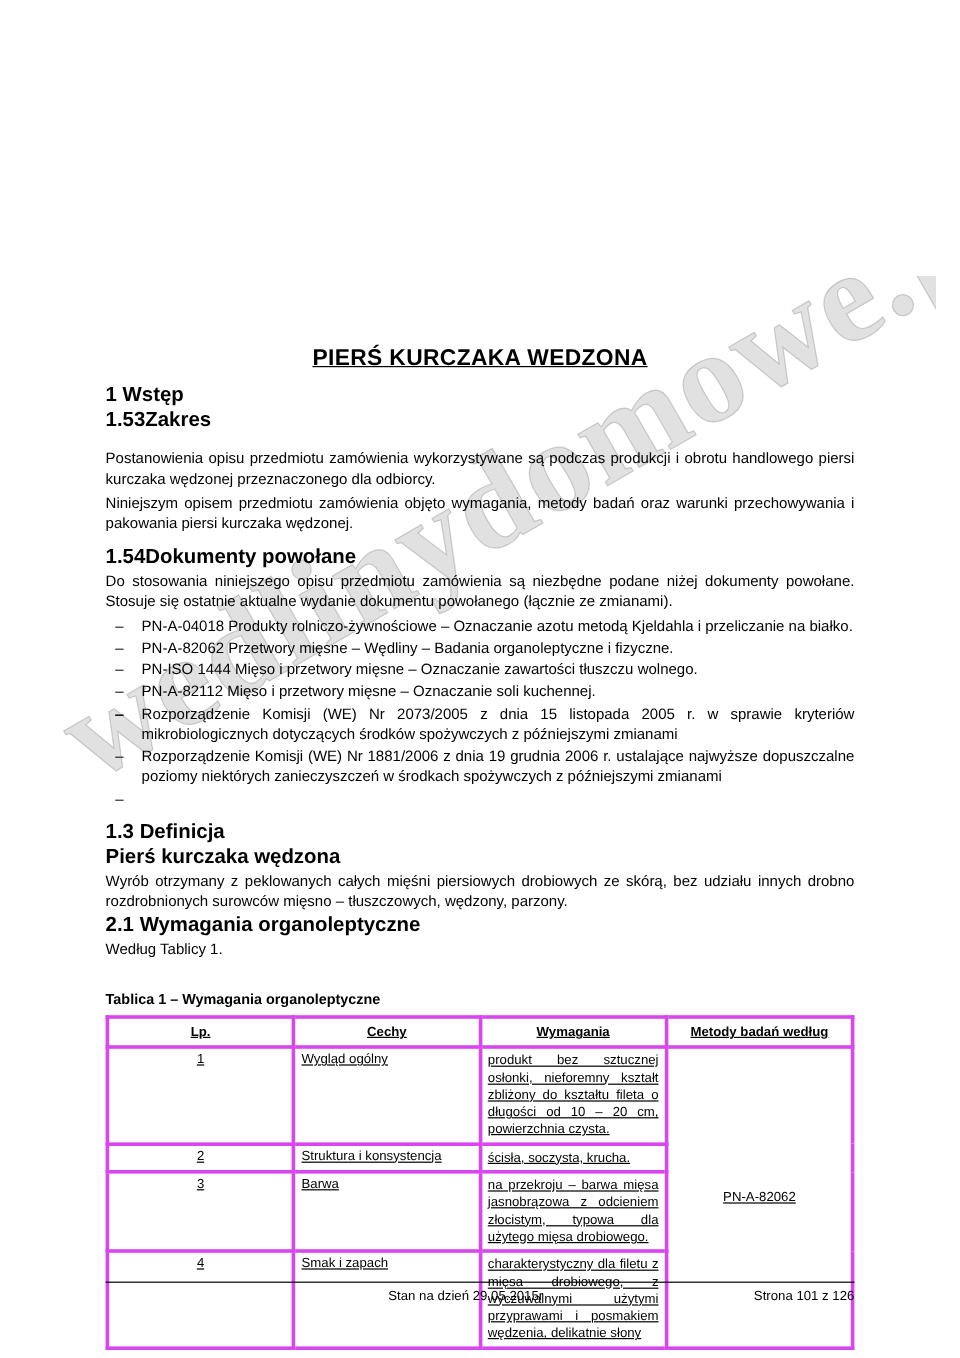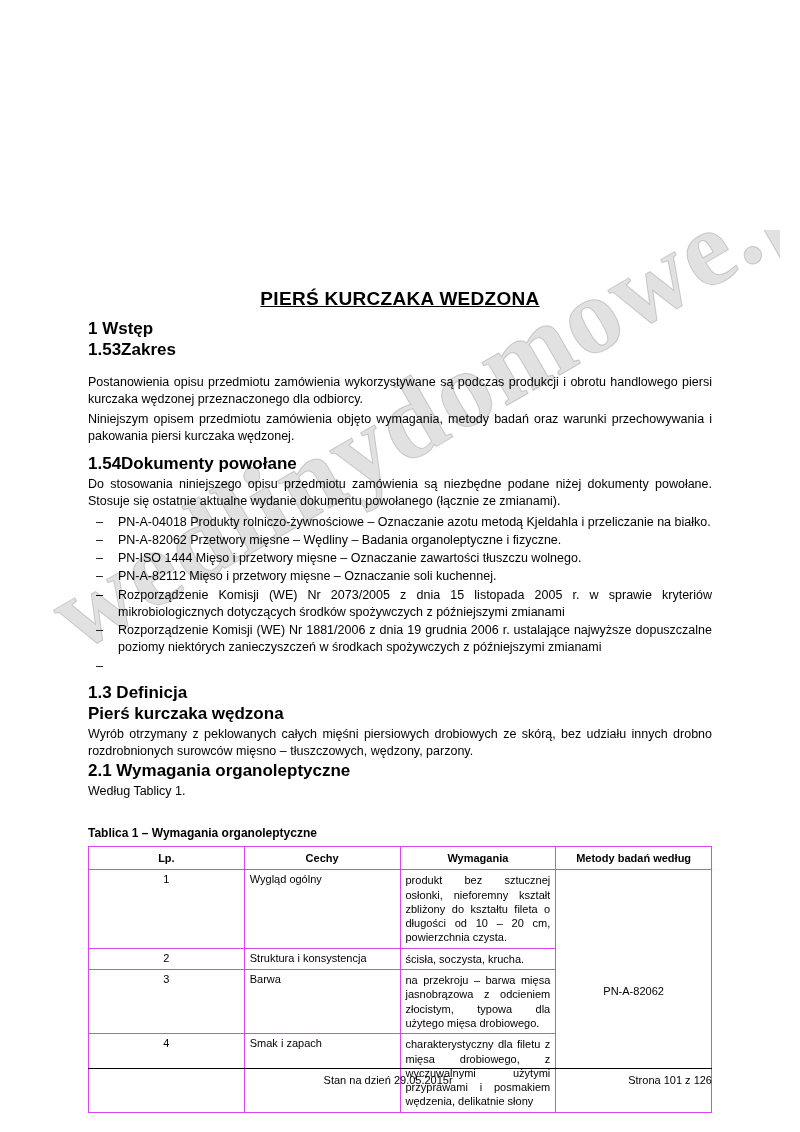--- a/index.html
+++ b/index.html
@@ -104,24 +104,25 @@
     text-align: left;
     margin-top: 26px;
     margin-bottom: 6px;
   }
   table.org {
     border-collapse: collapse;
     width: 624px;
     table-layout: fixed;
   }
   table.org th, table.org td {
-    border: 1px solid #d946ef;
+    border: 3px solid #d946ef;
     font-size: 11px;
     padding: 3px 5px;
     vertical-align: top;
+    text-decoration: underline;
   }
   table.org th {
     text-align: center;
     font-weight: bold;
     vertical-align: middle;
     padding: 5px 4px;
   }
   table.org td.lp {
     text-align: center;
     width: 34px;

